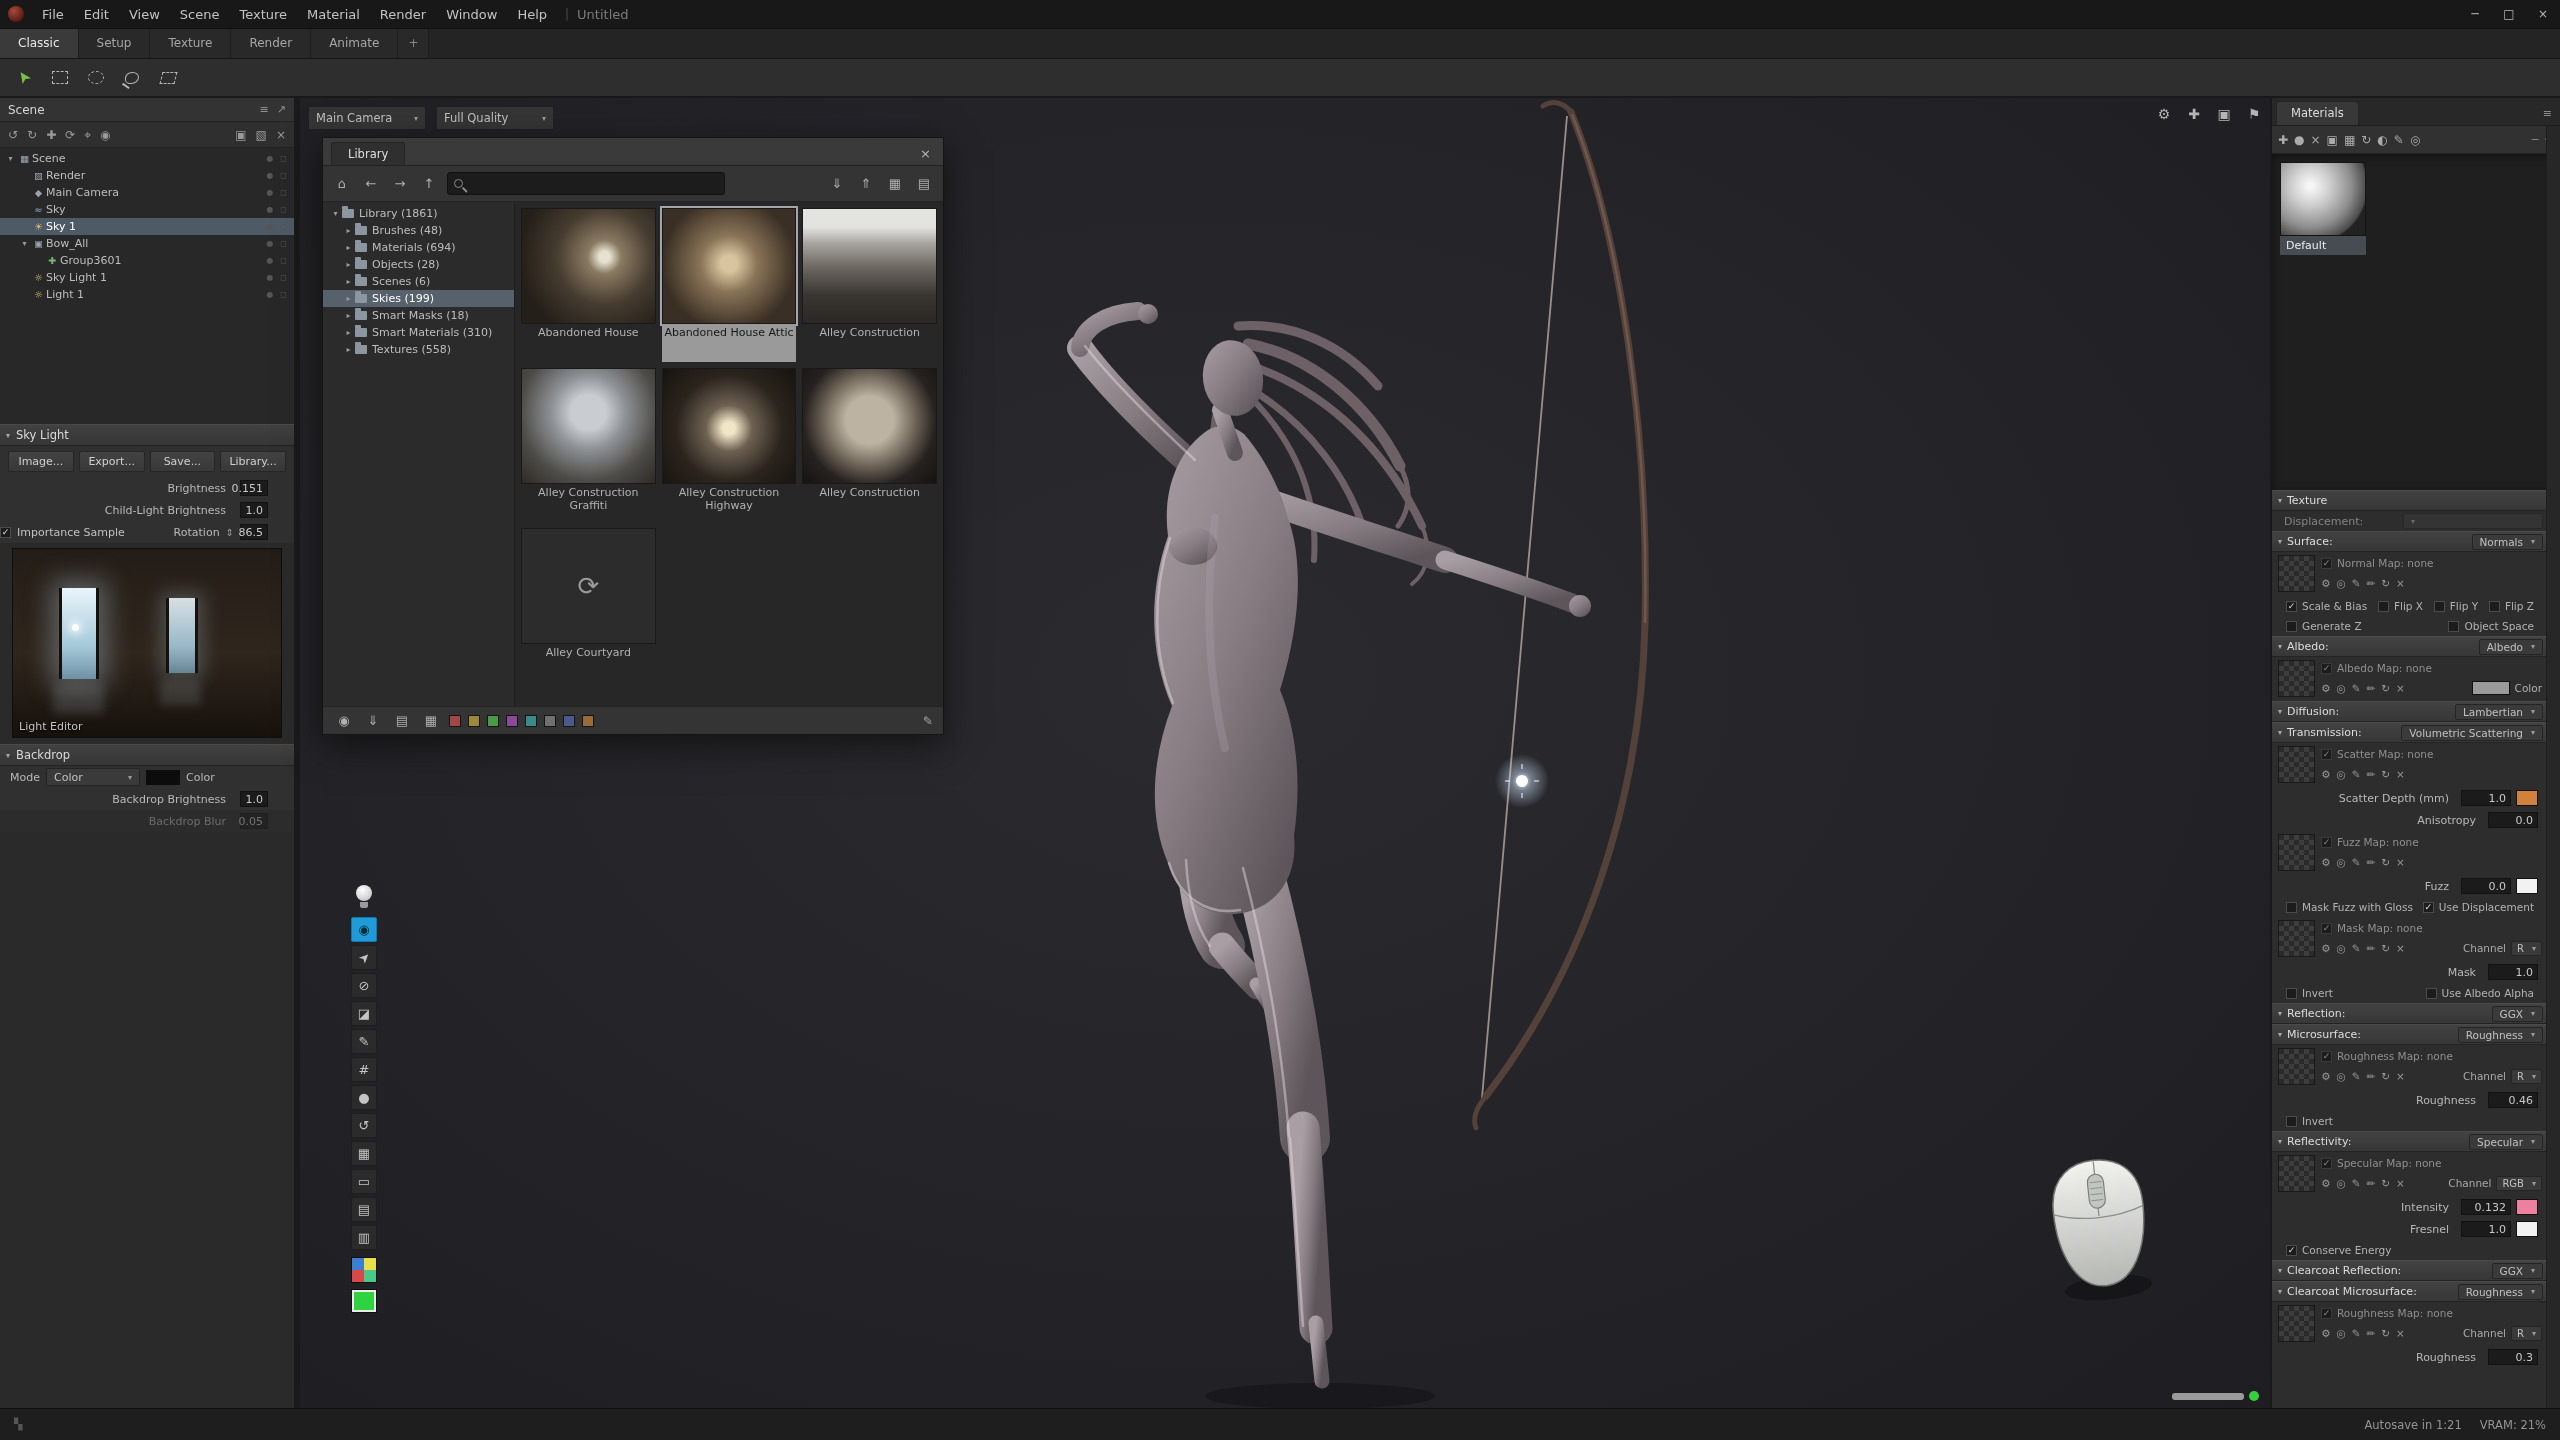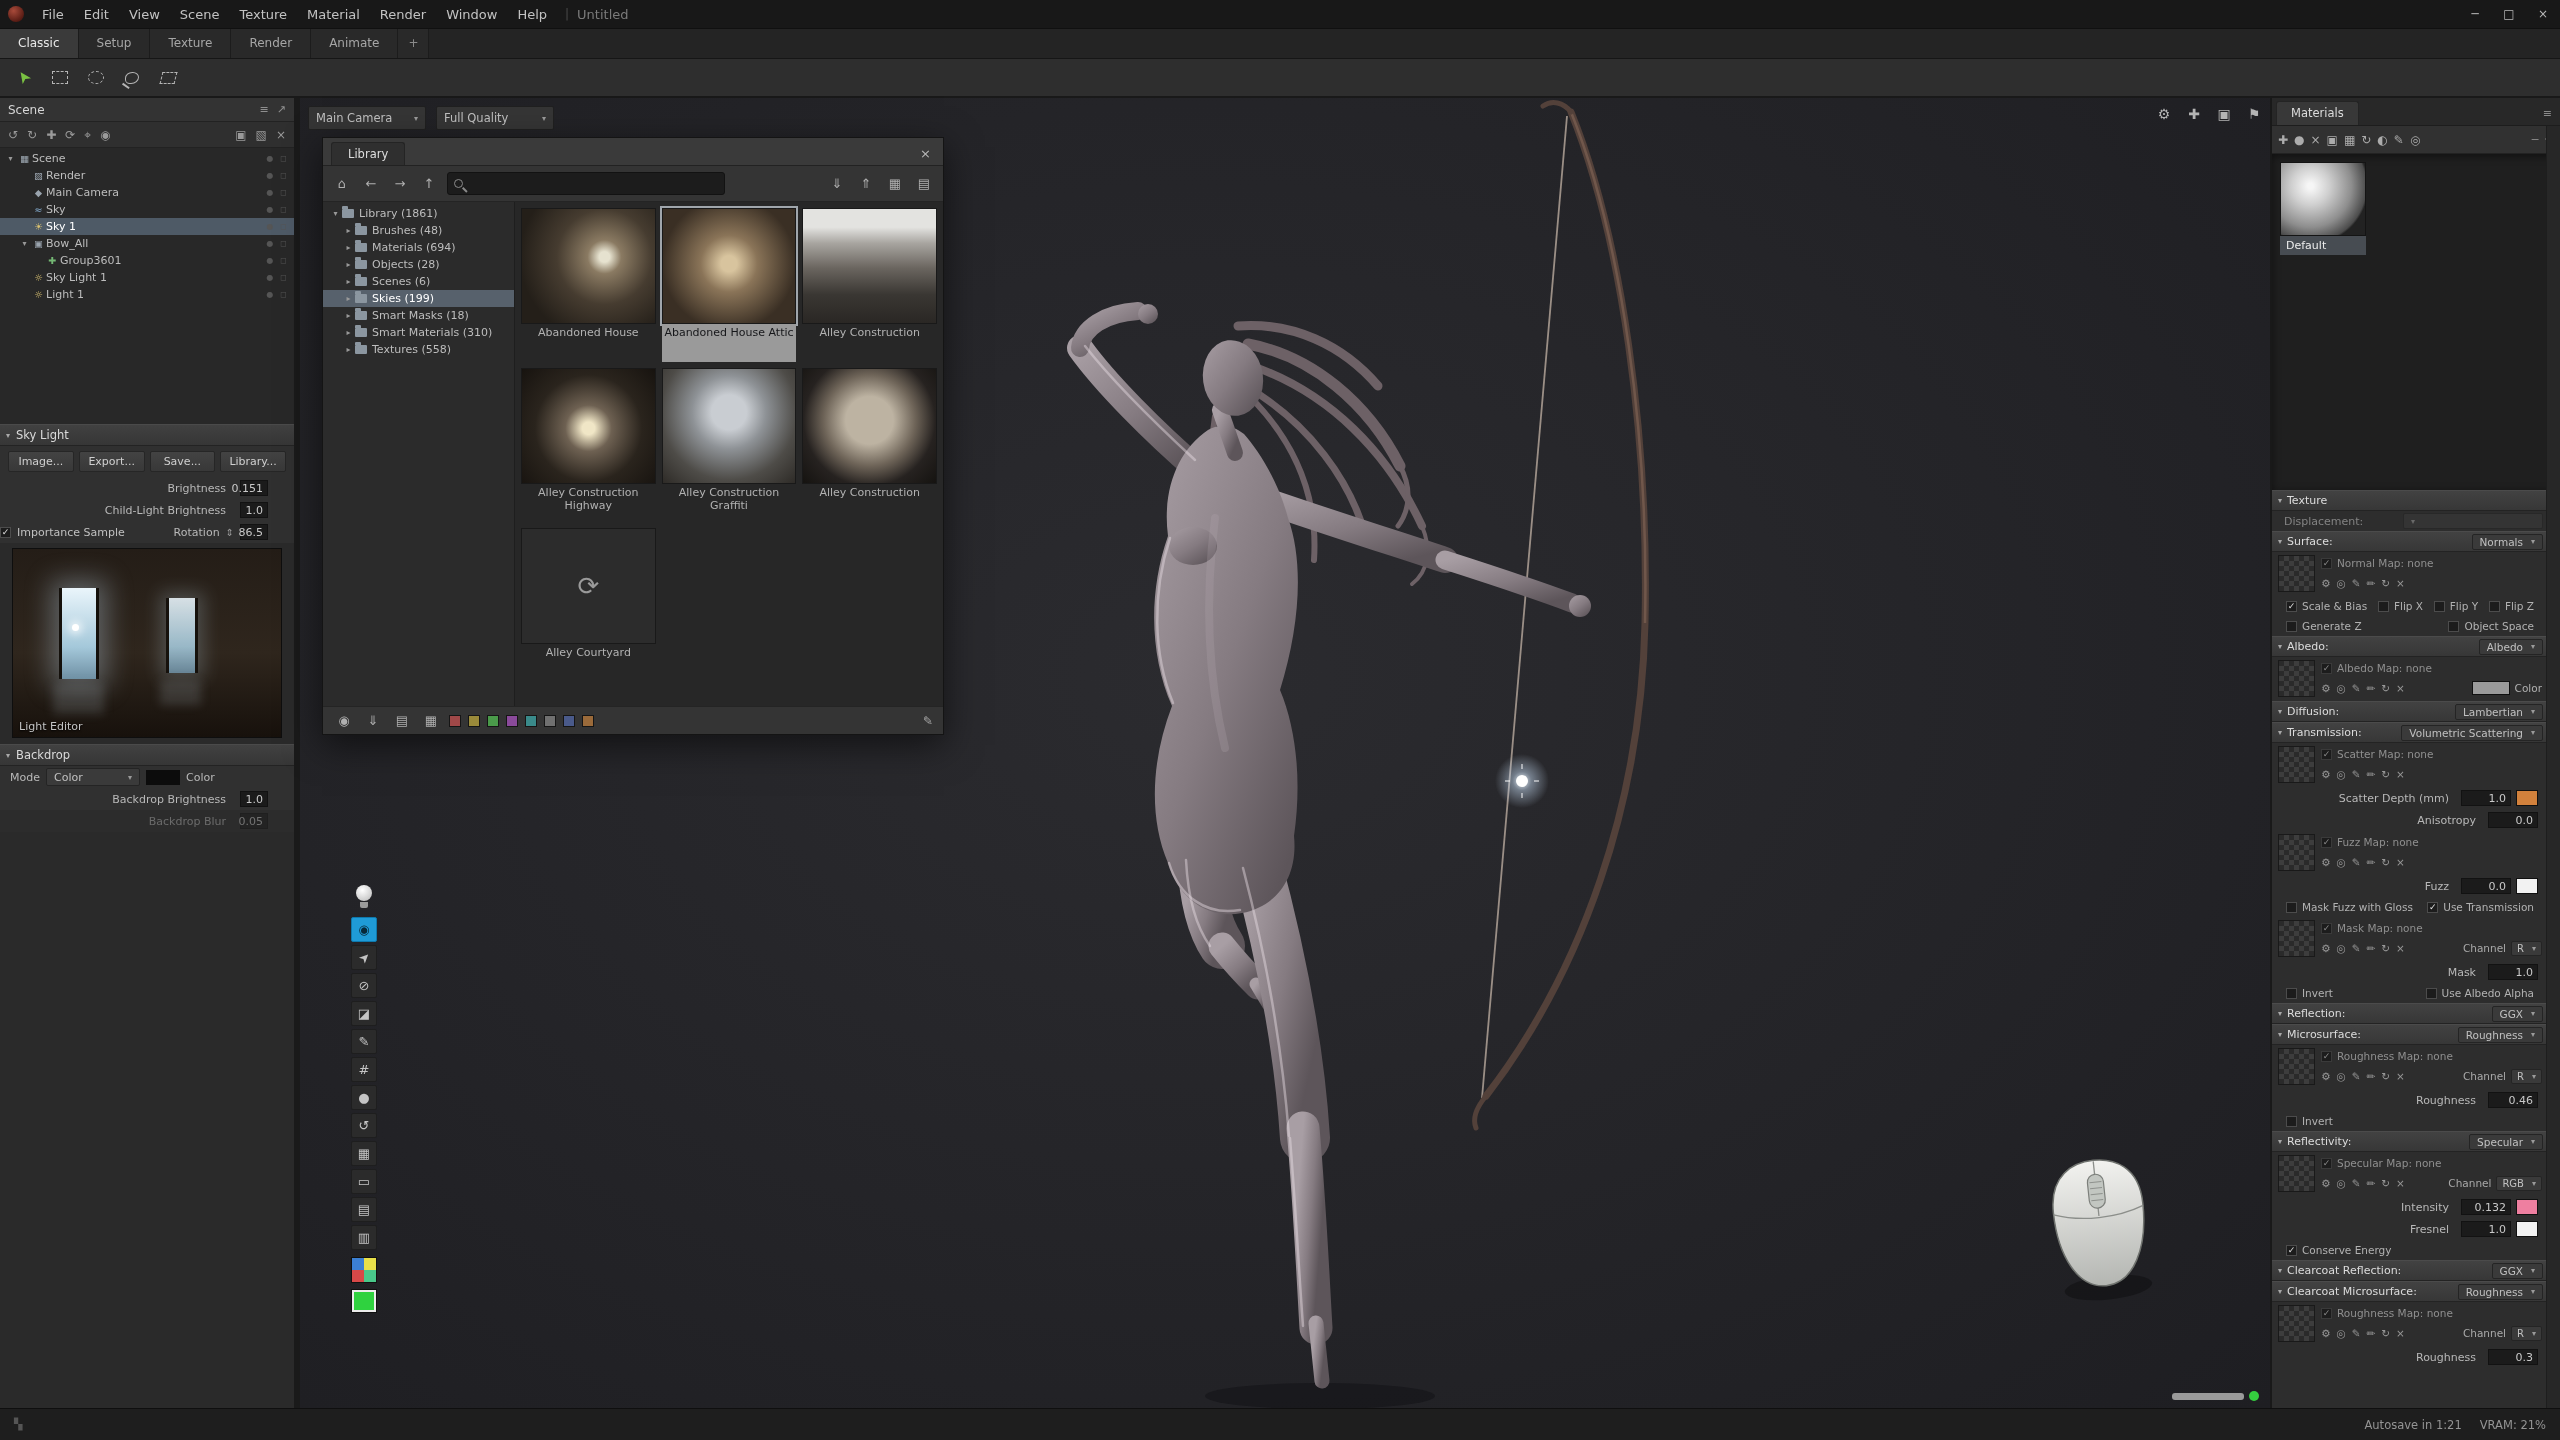--- a/index.html
+++ b/index.html
@@ -652,27 +652,27 @@
           <div class="tlabel" data-name="thumbnail-label">Abandoned House</div>
         </div>
         <div class="cell sel" data-name="library-item-abandoned-house-attic">
           <div class="timg tone1" data-name="thumbnail-image"></div>
           <div class="tlabel" data-name="thumbnail-label">Abandoned House Attic</div>
         </div>
         <div class="cell" data-name="library-item-alley-construction">
           <div class="timg tone3" data-name="thumbnail-image"></div>
           <div class="tlabel" data-name="thumbnail-label">Alley Construction</div>
         </div>
+        <div class="cell" data-name="library-item-alley-construction-graffiti">
+          <div class="timg tone4" data-name="thumbnail-image"></div>
+          <div class="tlabel" data-name="thumbnail-label">Alley Construction Graffiti</div>
+        </div>
         <div class="cell" data-name="library-item-alley-construction-highway">
           <div class="timg tone5" data-name="thumbnail-image"></div>
           <div class="tlabel" data-name="thumbnail-label">Alley Construction Highway</div>
-        </div>
-        <div class="cell" data-name="library-item-alley-construction-graffiti">
-          <div class="timg tone4" data-name="thumbnail-image"></div>
-          <div class="tlabel" data-name="thumbnail-label">Alley Construction Graffiti</div>
         </div>
         <div class="cell" data-name="library-item-alley-construction">
           <div class="timg tone6" data-name="thumbnail-image"></div>
           <div class="tlabel" data-name="thumbnail-label">Alley Construction</div>
         </div>
         <div class="cell" data-name="library-item-alley-courtyard">
           <div class="timg tone7" data-name="loading-icon">⟳</div>
           <div class="tlabel" data-name="thumbnail-label">Alley Courtyard</div>
         </div>
       </div>
@@ -875,21 +875,21 @@
         <span class="vbox" data-name="value-input">0.0</span>
         <span class="fsw" data-name="color-swatch" style="background: rgb(242, 242, 242);"></span>
       </div>
       <div class="mchecks spread" data-name="material-options-row">
         <label class="chk" data-name="option-mask-fuzz-with-gloss">
           <span class="cb" data-name="checkbox"></span>
           <span class="chklbl" data-name="option-label">Mask Fuzz with Gloss</span>
         </label>
         <label class="chk" data-name="option-use-translucency">
           <span class="cb on" data-name="checkbox"></span>
-          <span class="chklbl" data-name="option-label">Use Transmission</span>
+          <span class="chklbl" data-name="option-label">Use Displacement</span>
         </label>
       </div>
       <div class="mmap" data-name="material-map-mask-map-none">
         <div class="checker" data-name="texture-slot"></div>
         <div class="mmapcol">
           <div class="mmapl1">
             <span class="cb dim on" data-name="map-enabled-checkbox"></span>
             <span class="mmaplbl" data-name="map-label">Mask Map: none</span>
           </div>
           <div class="mmapl2">

